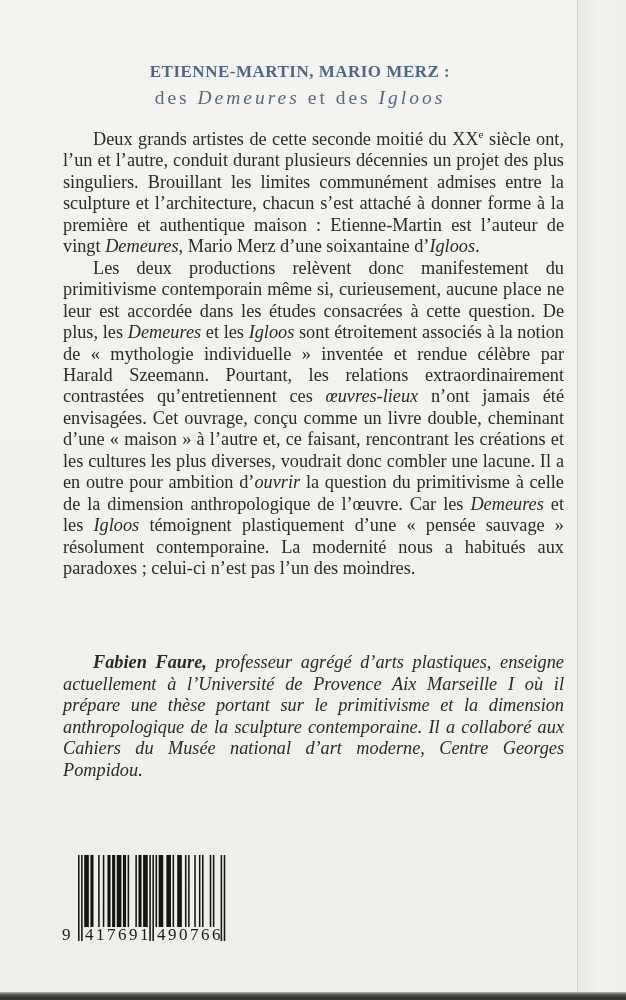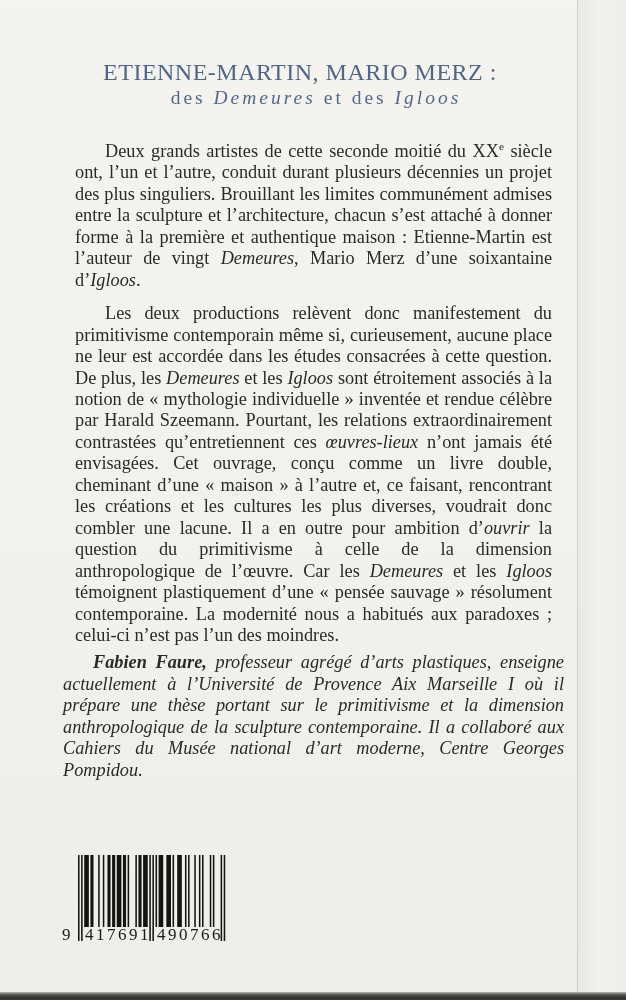--- a/index.html
+++ b/index.html
@@ -19,34 +19,34 @@
   .crease{
     position:absolute;top:0;bottom:8px;left:577px;width:1px;
     background:#d3d0ca;
   }
   .bottom-edge{
     position:absolute;left:0;right:0;bottom:0;height:8px;
     background:linear-gradient(180deg,#b8b6b2 0%,#55544f 35%,#31302c 75%,#3c3b37 100%);
   }
   .title{
     position:absolute;top:60px;left:0;width:600px;
-    text-align:center;font-size:24px;line-height:24px;
-    color:#506685;letter-spacing:0.5px;font-weight:normal;margin:0;
+    text-align:center;font-size:17px;line-height:24px;
+    color:#506685;letter-spacing:0.5px;font-weight:bold;margin:0;
   }
   .subtitle{
-    position:absolute;top:86px;left:16px;width:600px;
+    position:absolute;top:86px;left:0;width:600px;
     text-align:center;font-size:19.5px;line-height:24px;
     color:#54698a;letter-spacing:3px;
   }
   .blurb{
     position:absolute;top:129px;left:63px;width:501px;
     font-size:18.3px;line-height:21.45px;color:#2b2a26;
     text-align:justify;
   }
-  .para{margin:12px;text-indent:30px;}
+  .para{margin:0;text-indent:30px;}
   .bio{
     position:absolute;top:652px;left:63px;width:501px;
     font-size:18.3px;line-height:21.6px;color:#2b2a26;
     text-align:justify;font-style:italic;
   }
   .bio .para{margin:0;text-indent:30px;}
   sup{font-size:0.62em;line-height:0;}
   .barcode{
     position:absolute;left:60px;top:855px;width:190px;height:108px;
   }

